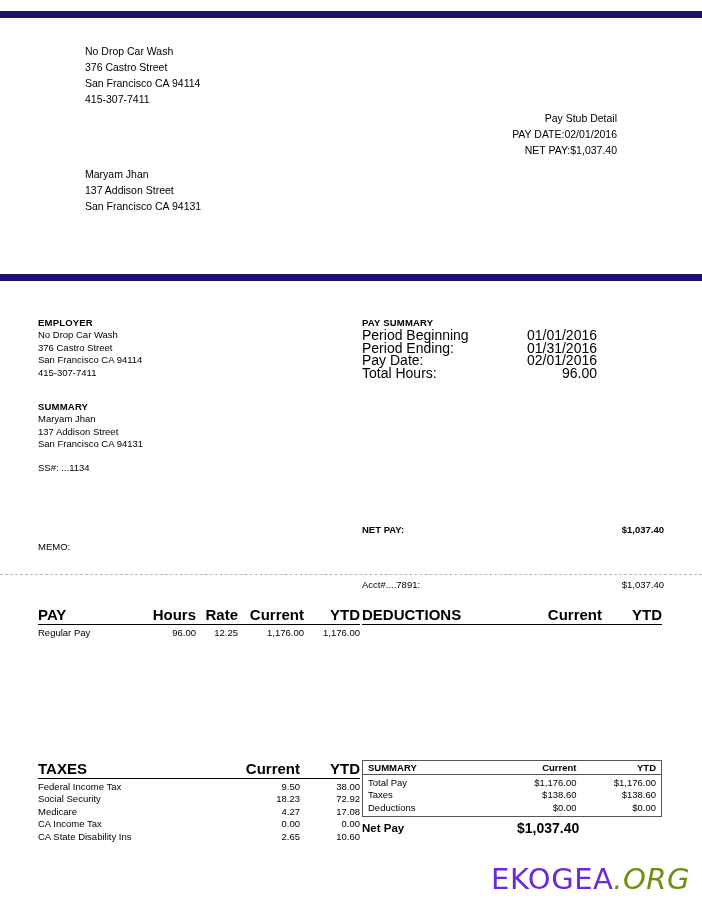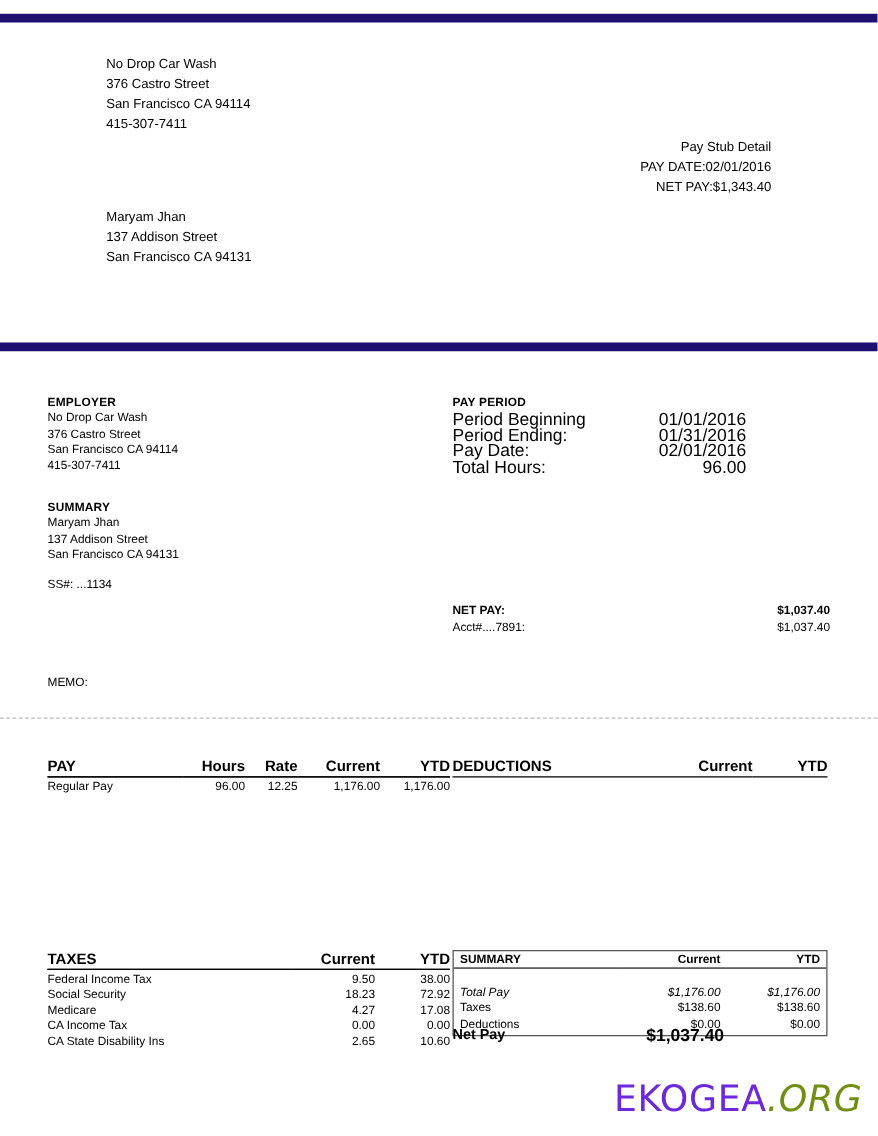--- a/index.html
+++ b/index.html
@@ -81,20 +81,21 @@
   .pp-label { position: absolute; left: 0; }
   .pp-value { position: absolute; left: 150px; width: 85px; text-align: right; }
 
   
   .blk-netpay { position: absolute; left: 362px; top: 482px; width: 302px; }
   .np-row {
     position: relative;
     font-size: 9.5px;
     line-height: 14px;
     height: 14px;
+    margin-top: 41px;
   }
   .np-label { position: absolute; left: 0; }
   .np-value { position: absolute; right: 0; text-align: right; }
   .np-row.bold .np-label,
   .np-row.bold .np-value { font-weight: bold; }
 
   
   .dashed-sep {
     position: absolute;
     left: 0;
@@ -103,21 +104,21 @@
     border-top: 1px dashed #b9b9b9;
   }
 
   
   .tbl {
     position: absolute;
     font-size: 9.5px;
     border-collapse: collapse;
   }
   .tbl th {
-    font-size: 12px;
+    font-size: 15px;
     font-weight: bold;
     padding: 0 0 1px 0;
     border-bottom: 1.3px solid #000;
     white-space: nowrap;
   }
   .tbl td {
     padding: 0;
     line-height: 12.4px;
     white-space: nowrap;
   }
@@ -164,21 +165,21 @@
     font-weight: bold;
     padding: 1px 5px 1px 5px;
     border-bottom: 1px solid #555555;
     white-space: nowrap;
   }
   .summary-table td {
     padding: 0 5px;
     line-height: 12.4px;
     white-space: nowrap;
   }
-  .summary-table tbody tr:first-child td { padding-top: 14px; font-style: italic; }
+  .summary-table tbody tr:first-child td { padding-top: 2px; }
   .summary-table tbody tr:last-child td { padding-bottom: 2px; }
   .summary-table .c-name    { width: 135px; text-align: left; margin-left: 20px; }
   .summary-table .c-current { width: 85px; text-align: right; }
   .summary-table .c-ytd     { width: 75px; text-align: right; }
 
   
   .netpay-footer {
     position: absolute;
     left: 362px;
     top: 822px;
@@ -222,21 +223,21 @@
   <div class="navy-rule top"></div>
 
   <div class="addr-block addr-company">No Drop Car Wash
 376 Castro Street
 San Francisco CA 94114
 415-307-7411</div>
 
   <div class="stub-detail">
     <div>Pay Stub Detail</div>
     <div>PAY DATE:02/01/2016</div>
-    <div>NET PAY:$1,343.40</div>
+    <div>NET PAY:$1,037.40</div>
   </div>
 
   <div class="addr-block addr-employee">Maryam Jhan
 137 Addison Street
 San Francisco CA 94131</div>
 
   <div class="navy-rule mid"></div>
 
   <div class="blk-employer">
     <div class="sec-head">EMPLOYER</div>
@@ -251,21 +252,21 @@
     <div class="sec-line">Maryam Jhan</div>
     <div class="sec-line">137 Addison Street</div>
     <div class="sec-line">San Francisco CA 94131</div>
   </div>
 
   <div class="blk-ssn">SS#: ...1134</div>
 
   <div class="blk-memo">MEMO:</div>
 
   <div class="blk-payperiod">
-    <div class="sec-head">PAY PERIOD</div>
+    <div class="sec-head">PAY SUMMARY</div>
     <div class="pp-row">
       <span class="pp-label">Period Beginning</span>
       <span class="pp-value">01/01/2016</span>
     </div>
     <div class="pp-row">
       <span class="pp-label">Period Ending:</span>
       <span class="pp-value">01/31/2016</span>
     </div>
     <div class="pp-row">
       <span class="pp-label">Pay Date:</span>

